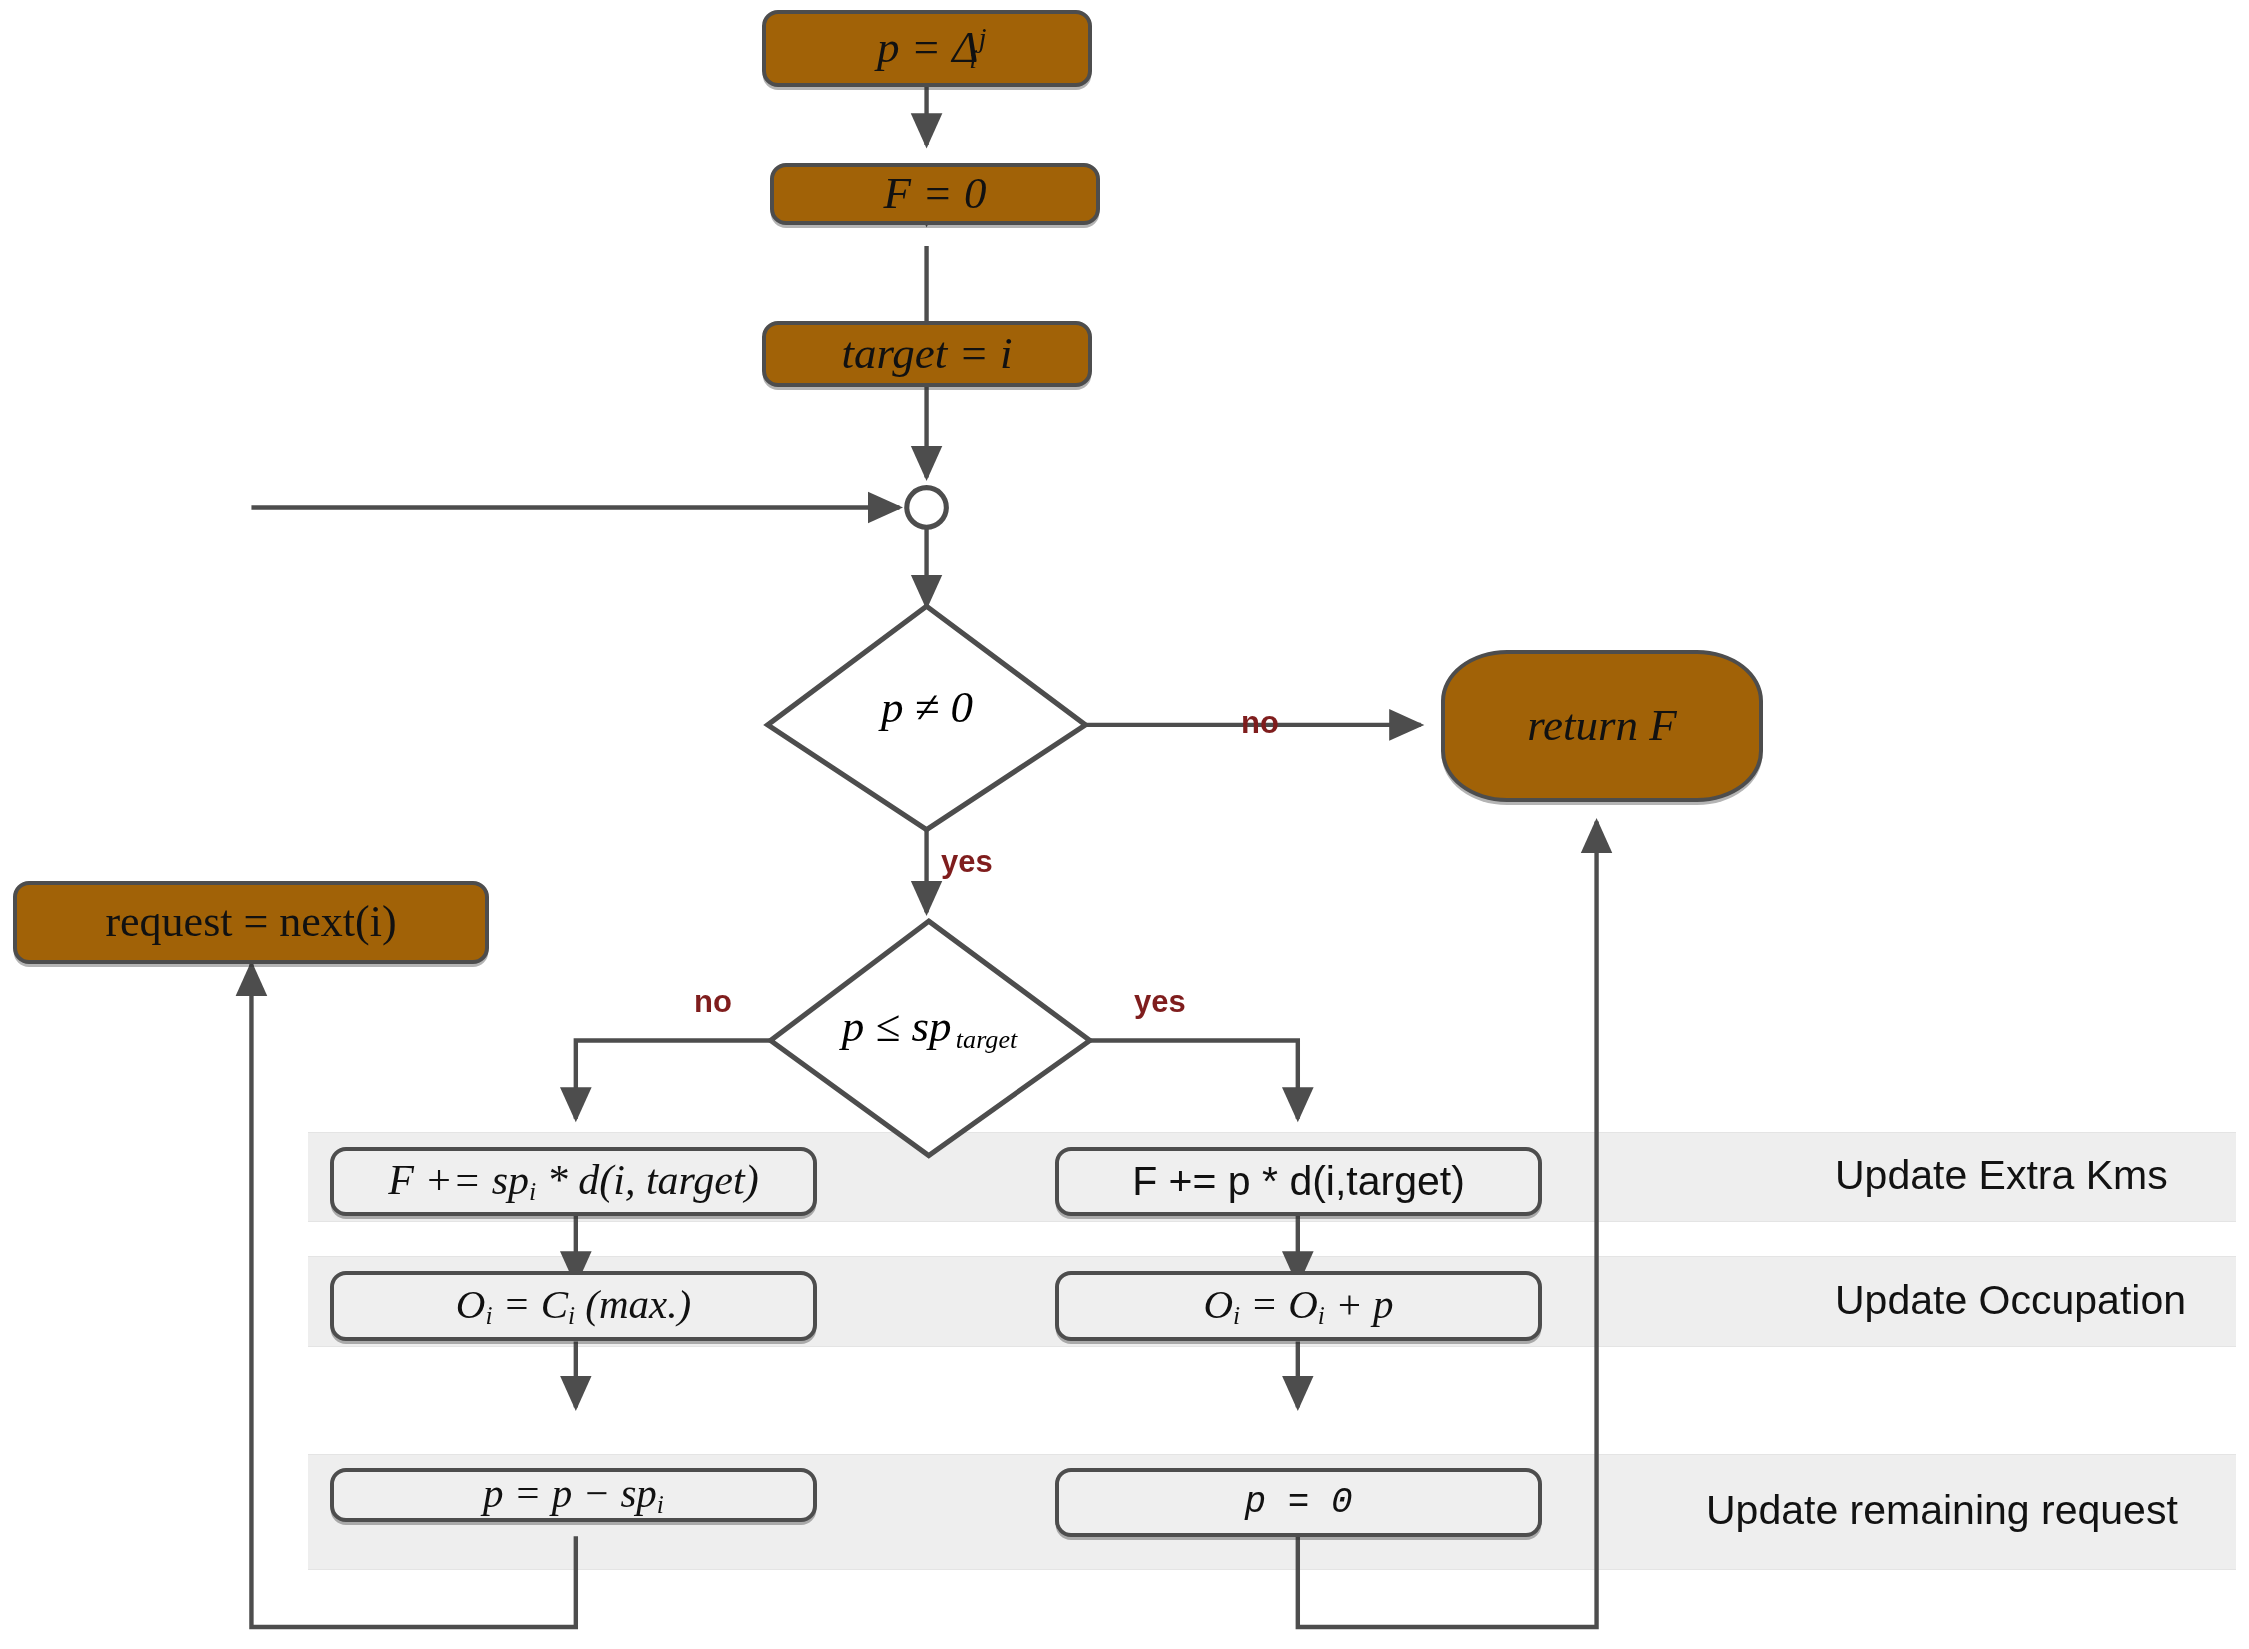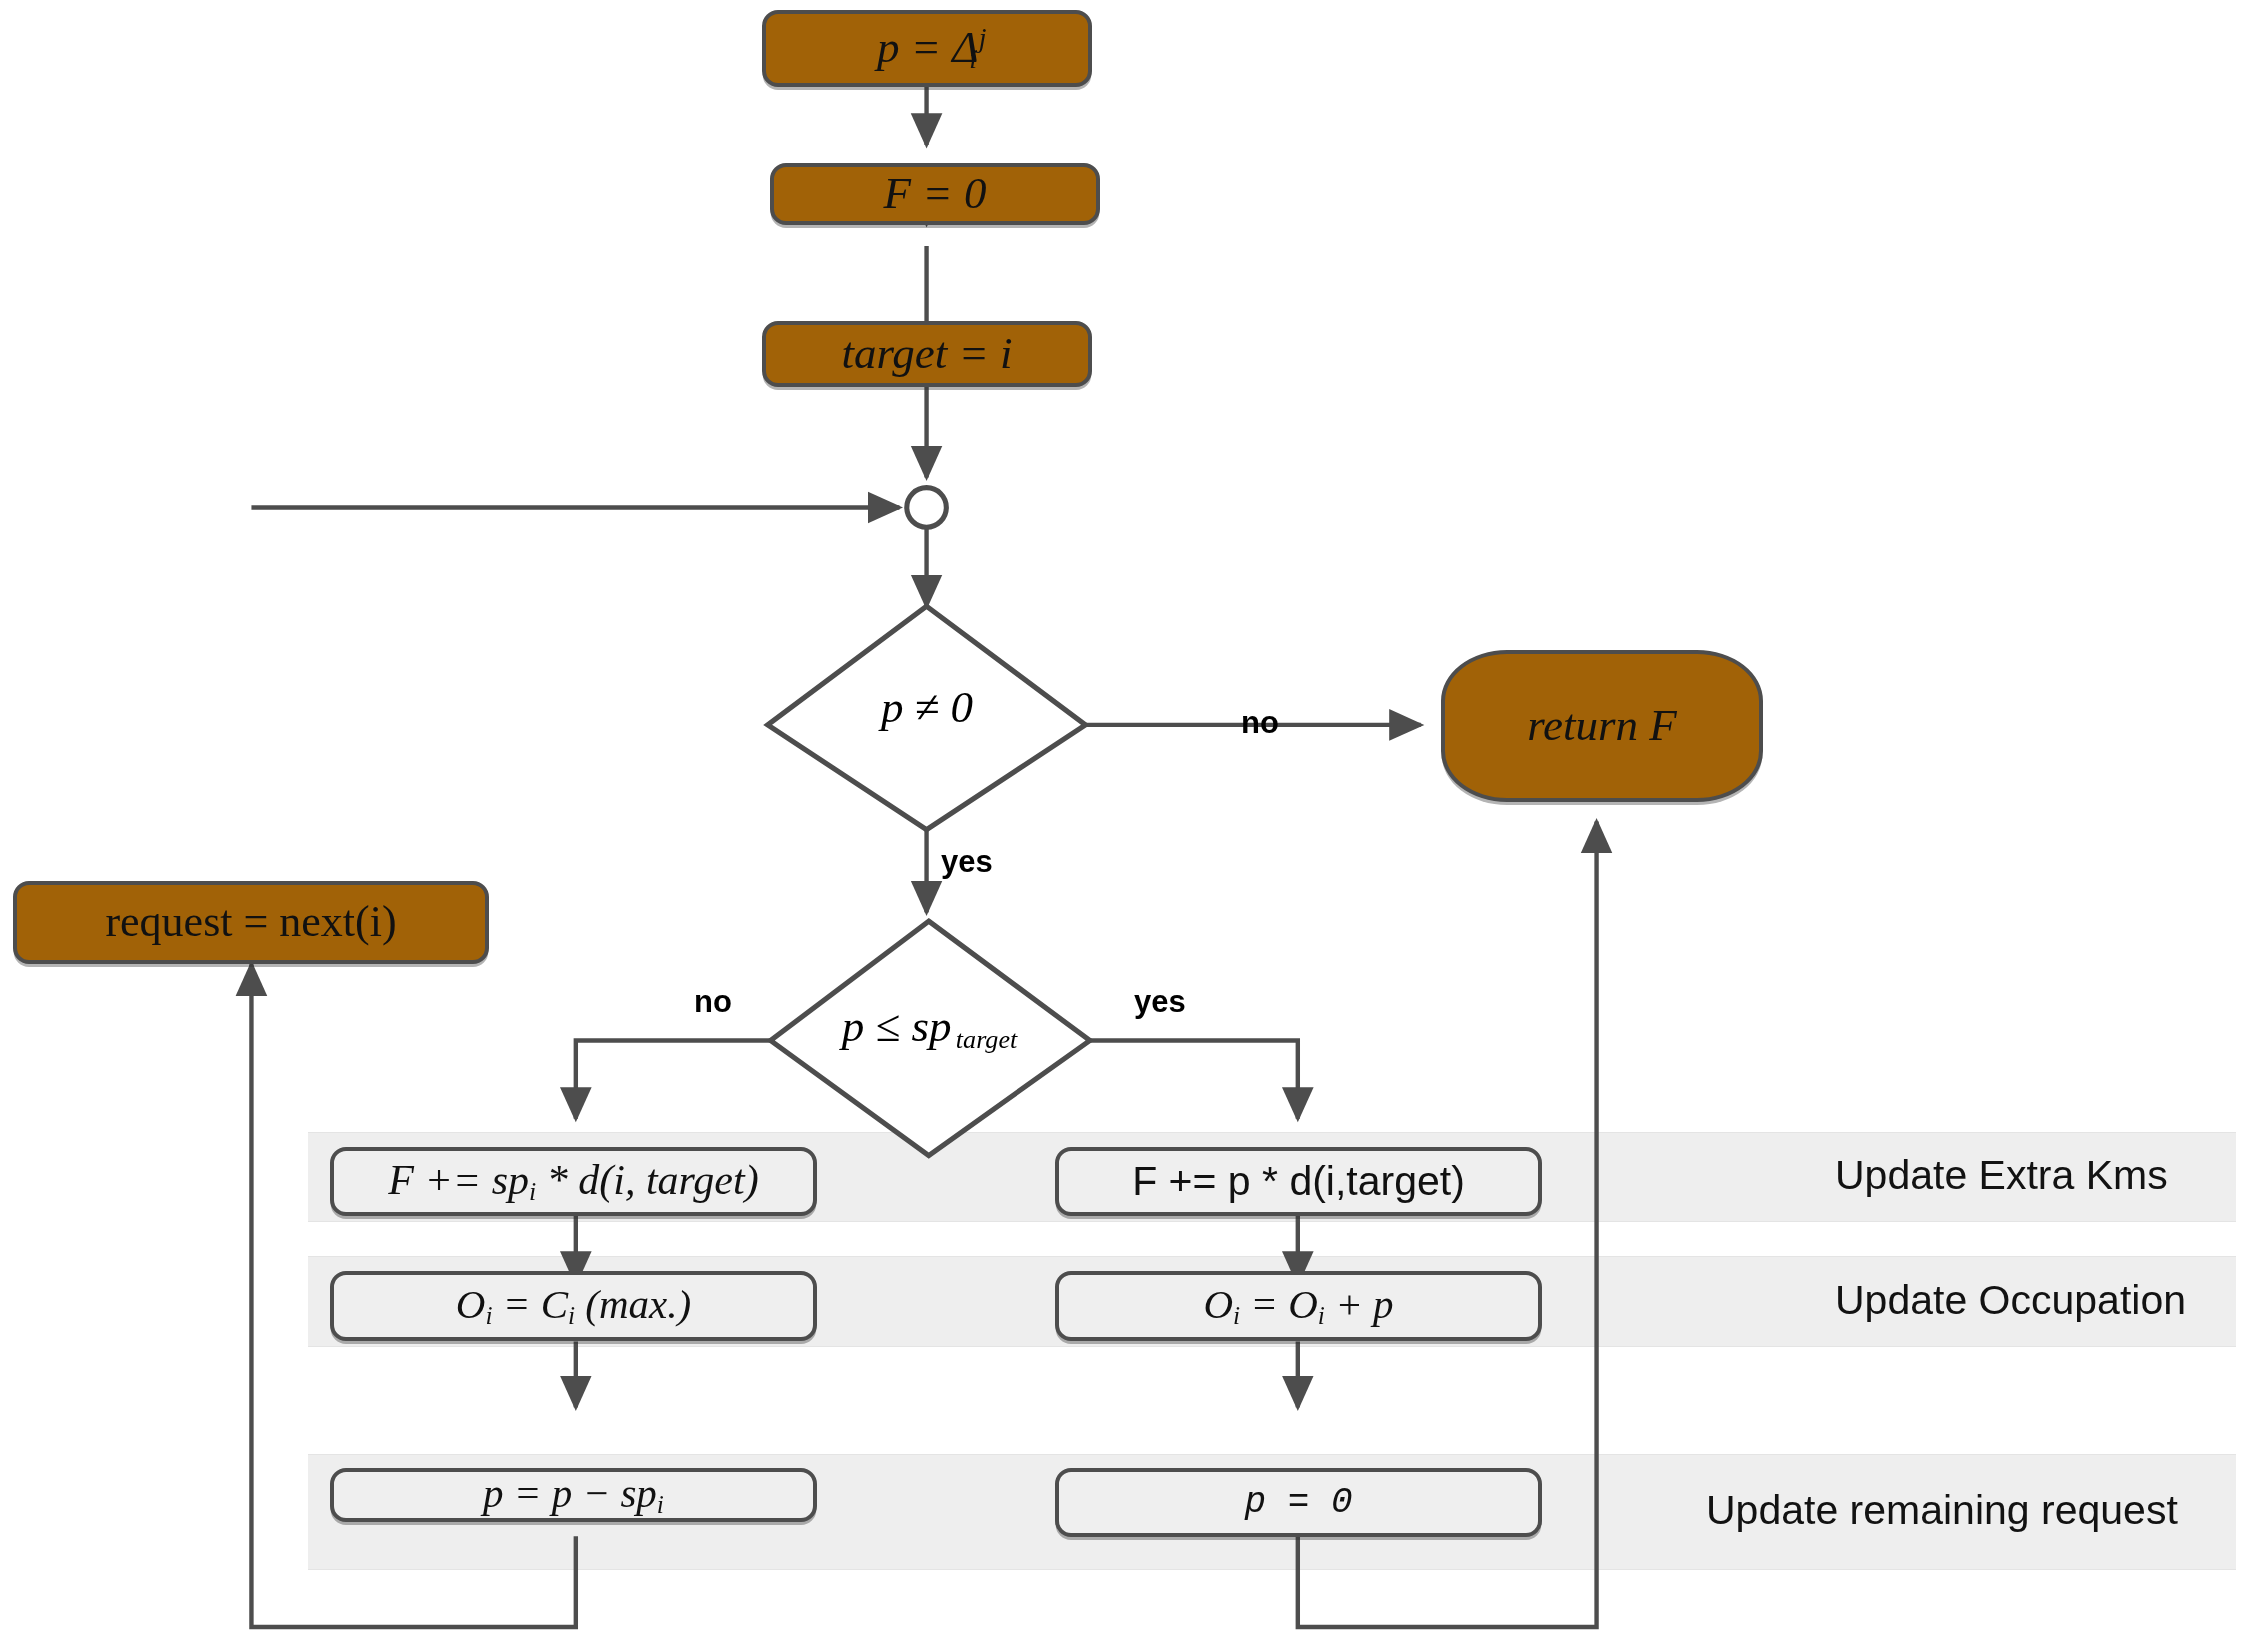--- a/index.html
+++ b/index.html
@@ -77,21 +77,21 @@
     font-family: "Liberation Serif", "DejaVu Serif", serif;
     font-style: normal;
     font-size: 44px;
     white-space: nowrap;
   }
   .edge-label {
     position: absolute;
     font-family: "Liberation Sans", "DejaVu Sans", sans-serif;
     font-size: 31px;
     font-weight: 600;
-    color: #000000;
+    color: #7f1d1d;
     white-space: nowrap;
   }
   .side-label {
     position: absolute;
     font-family: "Liberation Sans", "DejaVu Sans", sans-serif;
     font-size: 41px;
     color: #121212;
     white-space: nowrap;
     display: flex;
     align-items: center;

